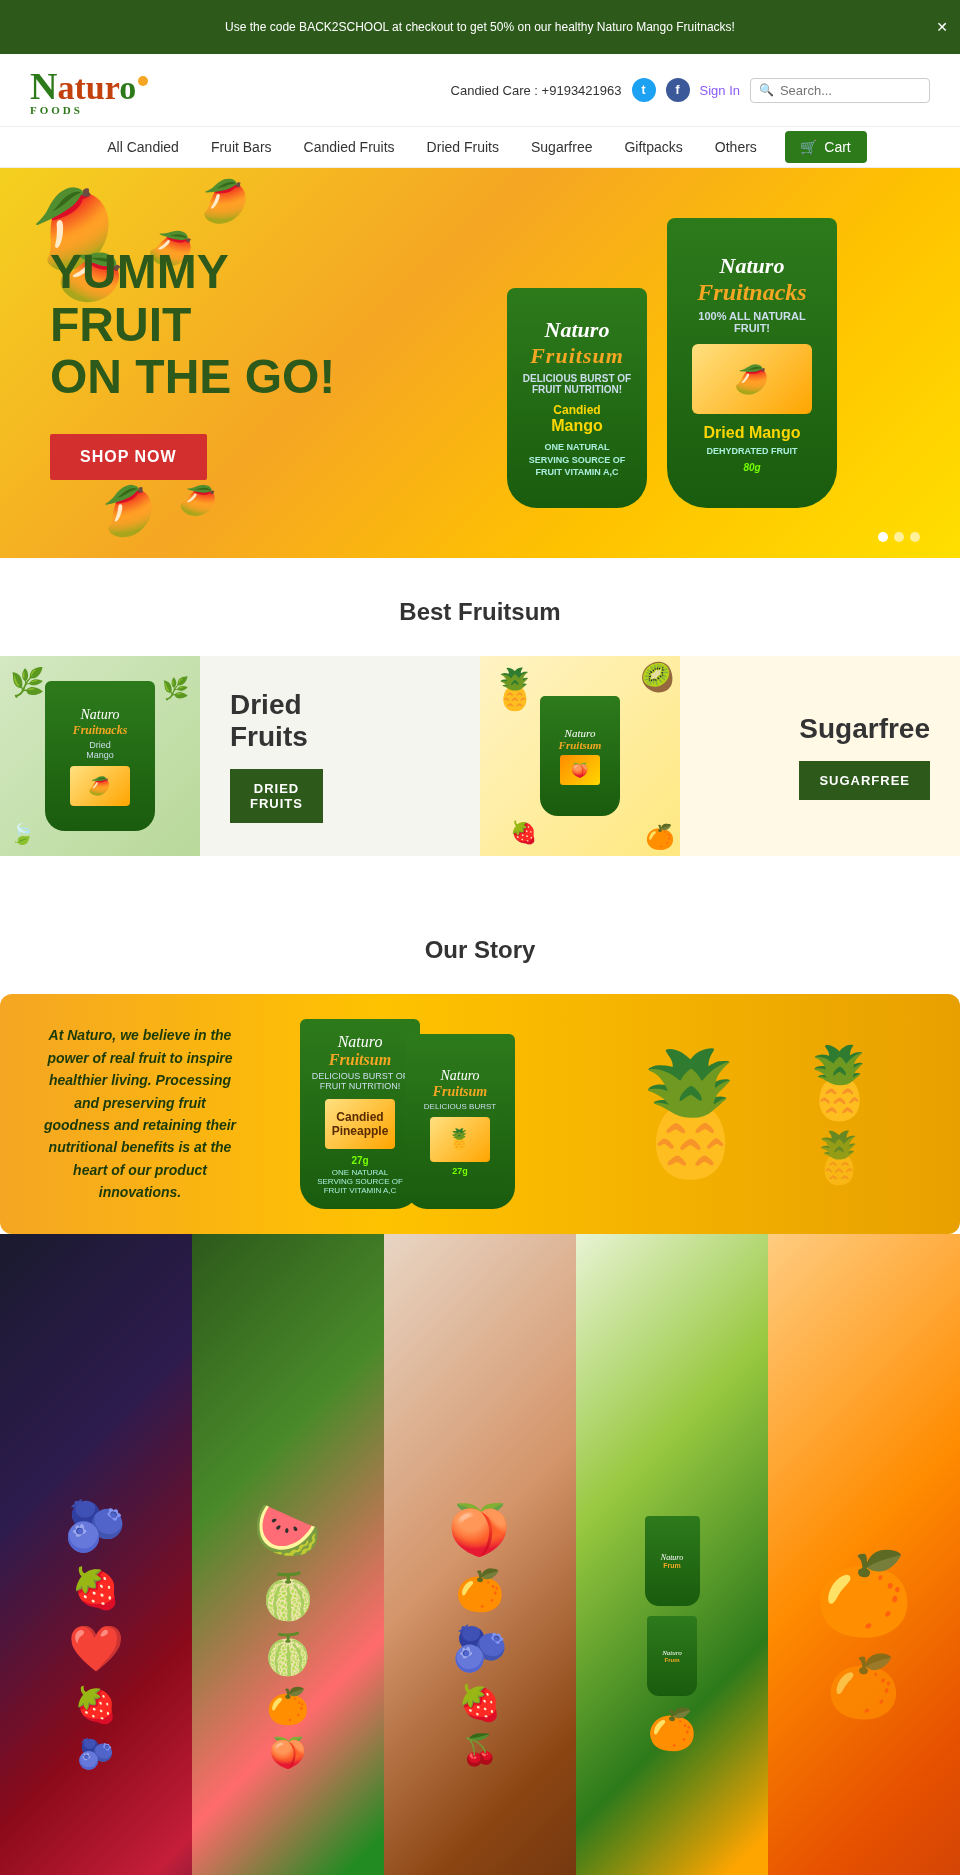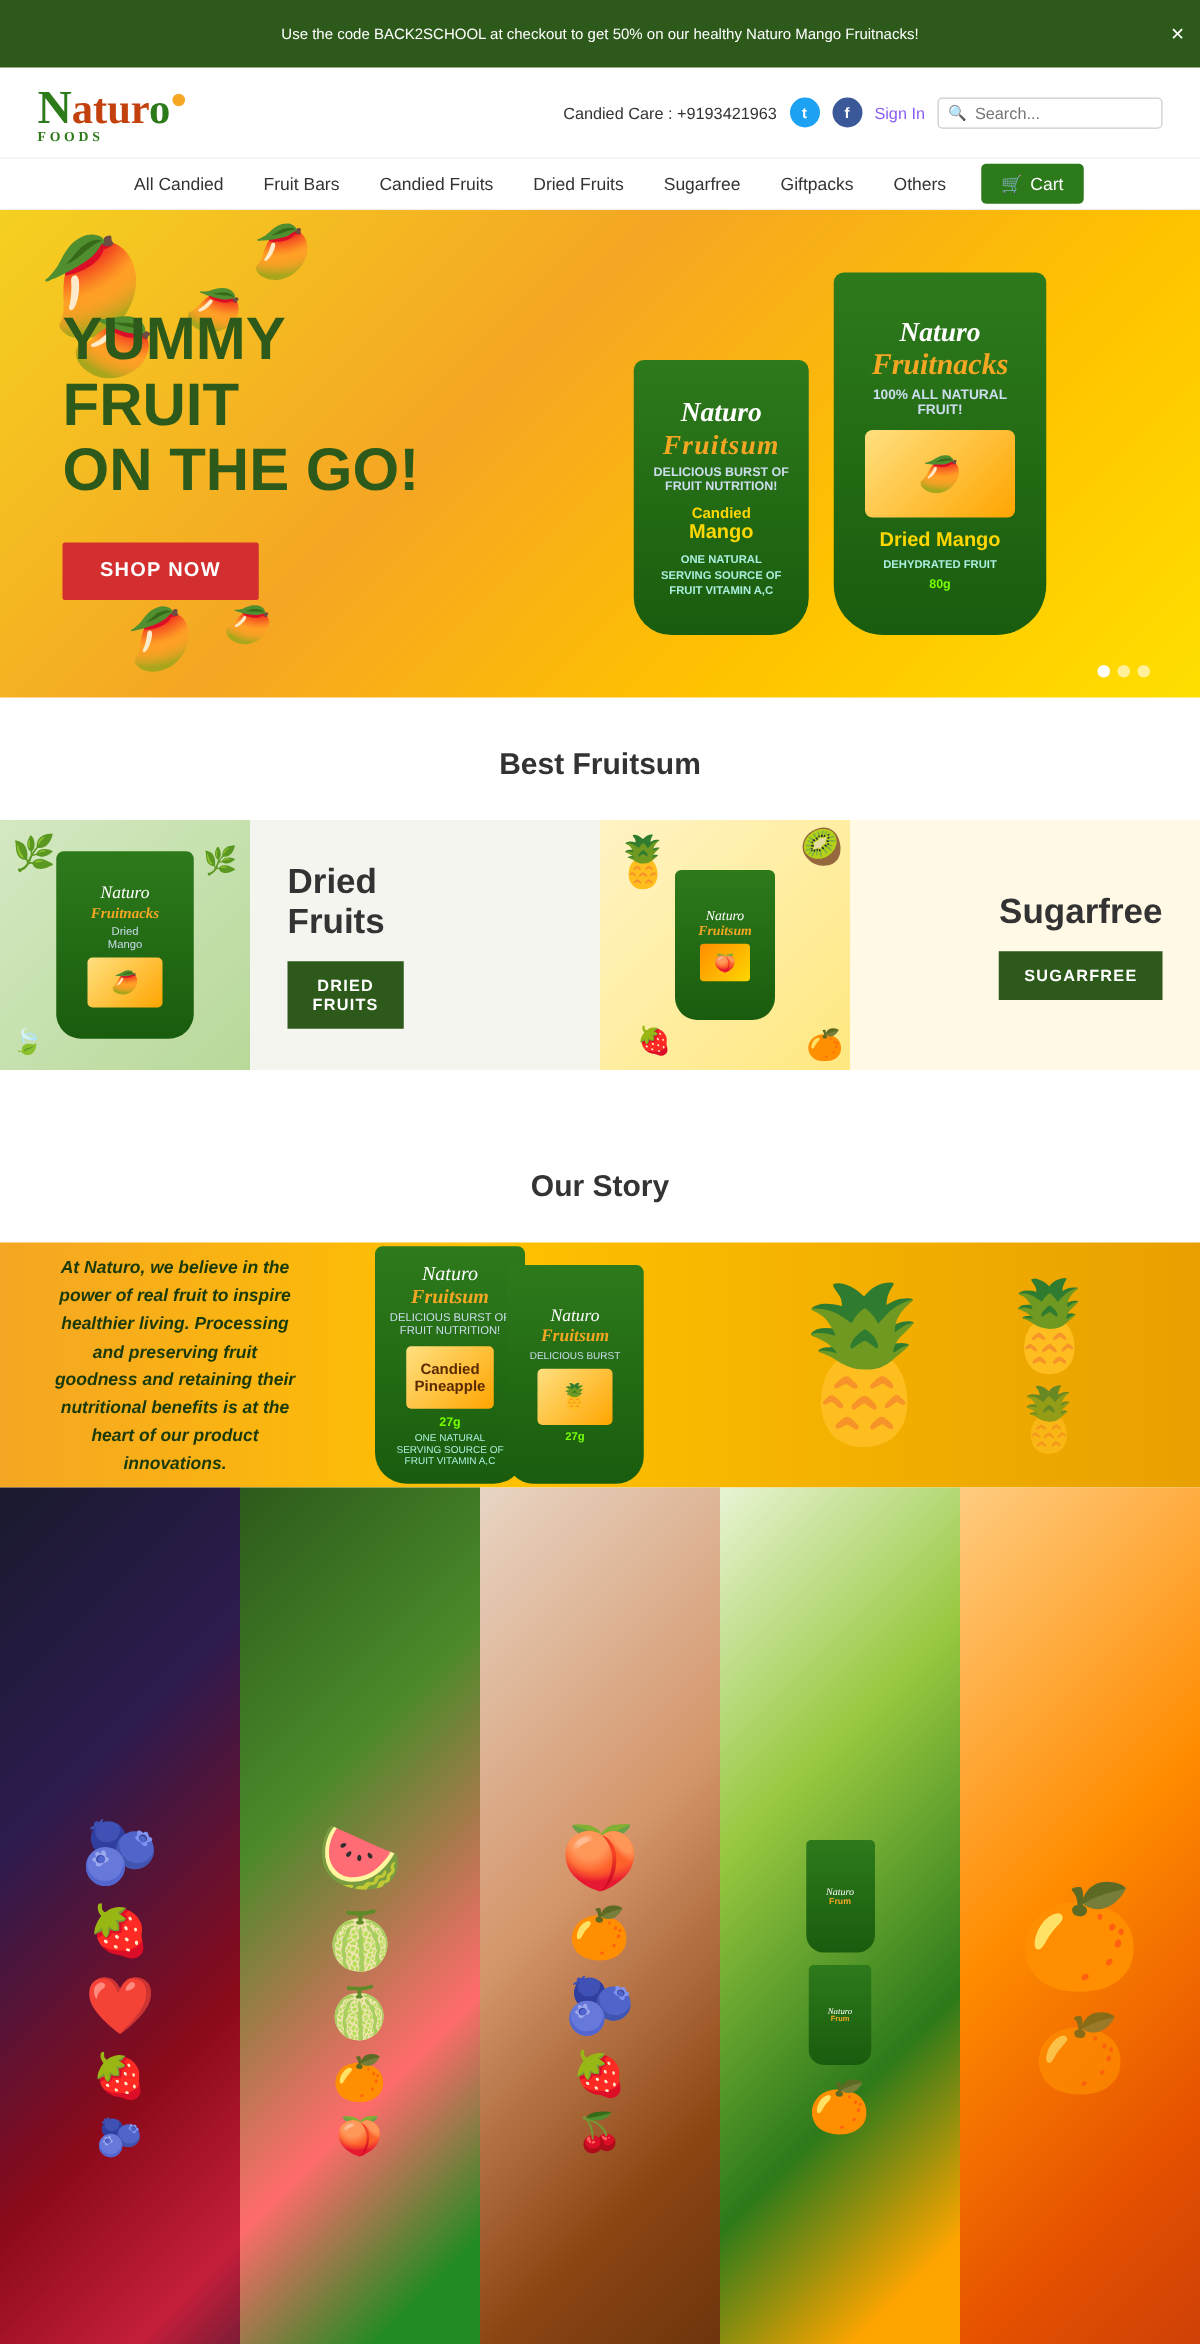--- a/index.html
+++ b/index.html
@@ -334,26 +334,27 @@
       margin: auto;
     }
 
     
     #our-story {
       padding: 40px 0 0 0;
       text-align: center;
     }
     .story-banner {
       width: 100%;
-      height: 196px;
+      height: 240px;
       background: linear-gradient(90deg, #f5a623 0%, #ffc200 40%, #e8a000 100%);
       display: flex;
       align-items: center;
       position: relative;
       overflow: hidden;
+      border-radius: 12px;
     }
     .story-text {
       width: 280px;
       padding: 30px 40px;
       font-size: 14px;
       color: #1a3a0a;
       font-style: italic;
       line-height: 1.6;
       z-index: 2;
       font-weight: bold;
@@ -470,21 +471,21 @@
         <div style="font-size:16px;color:#ffd700;font-weight:900;">Mango</div>
         <div style="margin-top:6px;font-size:9px;color:#aed;line-height:1.4;">ONE NATURAL<br>SERVING SOURCE OF<br>FRUIT VITAMIN A,C</div>
       </div>
       <div class="pkg pkg-fruitnacks" style="width:170px;height:290px;background:linear-gradient(180deg,#2d7a1b 0%,#1a5c0e 100%);border-radius:8px 8px 40px 40px;display:flex;flex-direction:column;align-items:center;justify-content:center;padding:12px;">
         <div class="pkg-brand">Naturo</div>
         <div style="font-size:24px;color:#f5a623;font-family:Georgia,serif;font-style:italic;font-weight:900;">Fruitnacks</div>
         <div style="font-size:11px;color:#cde;margin-top:4px;text-align:center;">100% ALL NATURAL FRUIT!</div>
         <div style="width:120px;height:70px;background:linear-gradient(135deg,#ffe080,#ffa500);border-radius:6px;margin:10px 0;display:flex;align-items:center;justify-content:center;font-size:28px;">🥭</div>
         <div style="font-size:16px;color:#ffd700;font-weight:900;">Dried Mango</div>
         <div style="margin-top:4px;font-size:9px;color:#aed;">DEHYDRATED FRUIT</div>
-        <div style="margin-top:6px;font-size:10px;color:#7f0;font-weight:bold;">80g</div>
+        <div style="margin-top:6px;font-size:10px;color:#7f0;font-weight:bold;font-style:italic;">80g</div>
       </div>
     </div>
   </div>
 
   <div class="hero-dots">
     <div class="dot active"></div>
     <div class="dot"></div>
     <div class="dot"></div>
   </div>
 </div>

